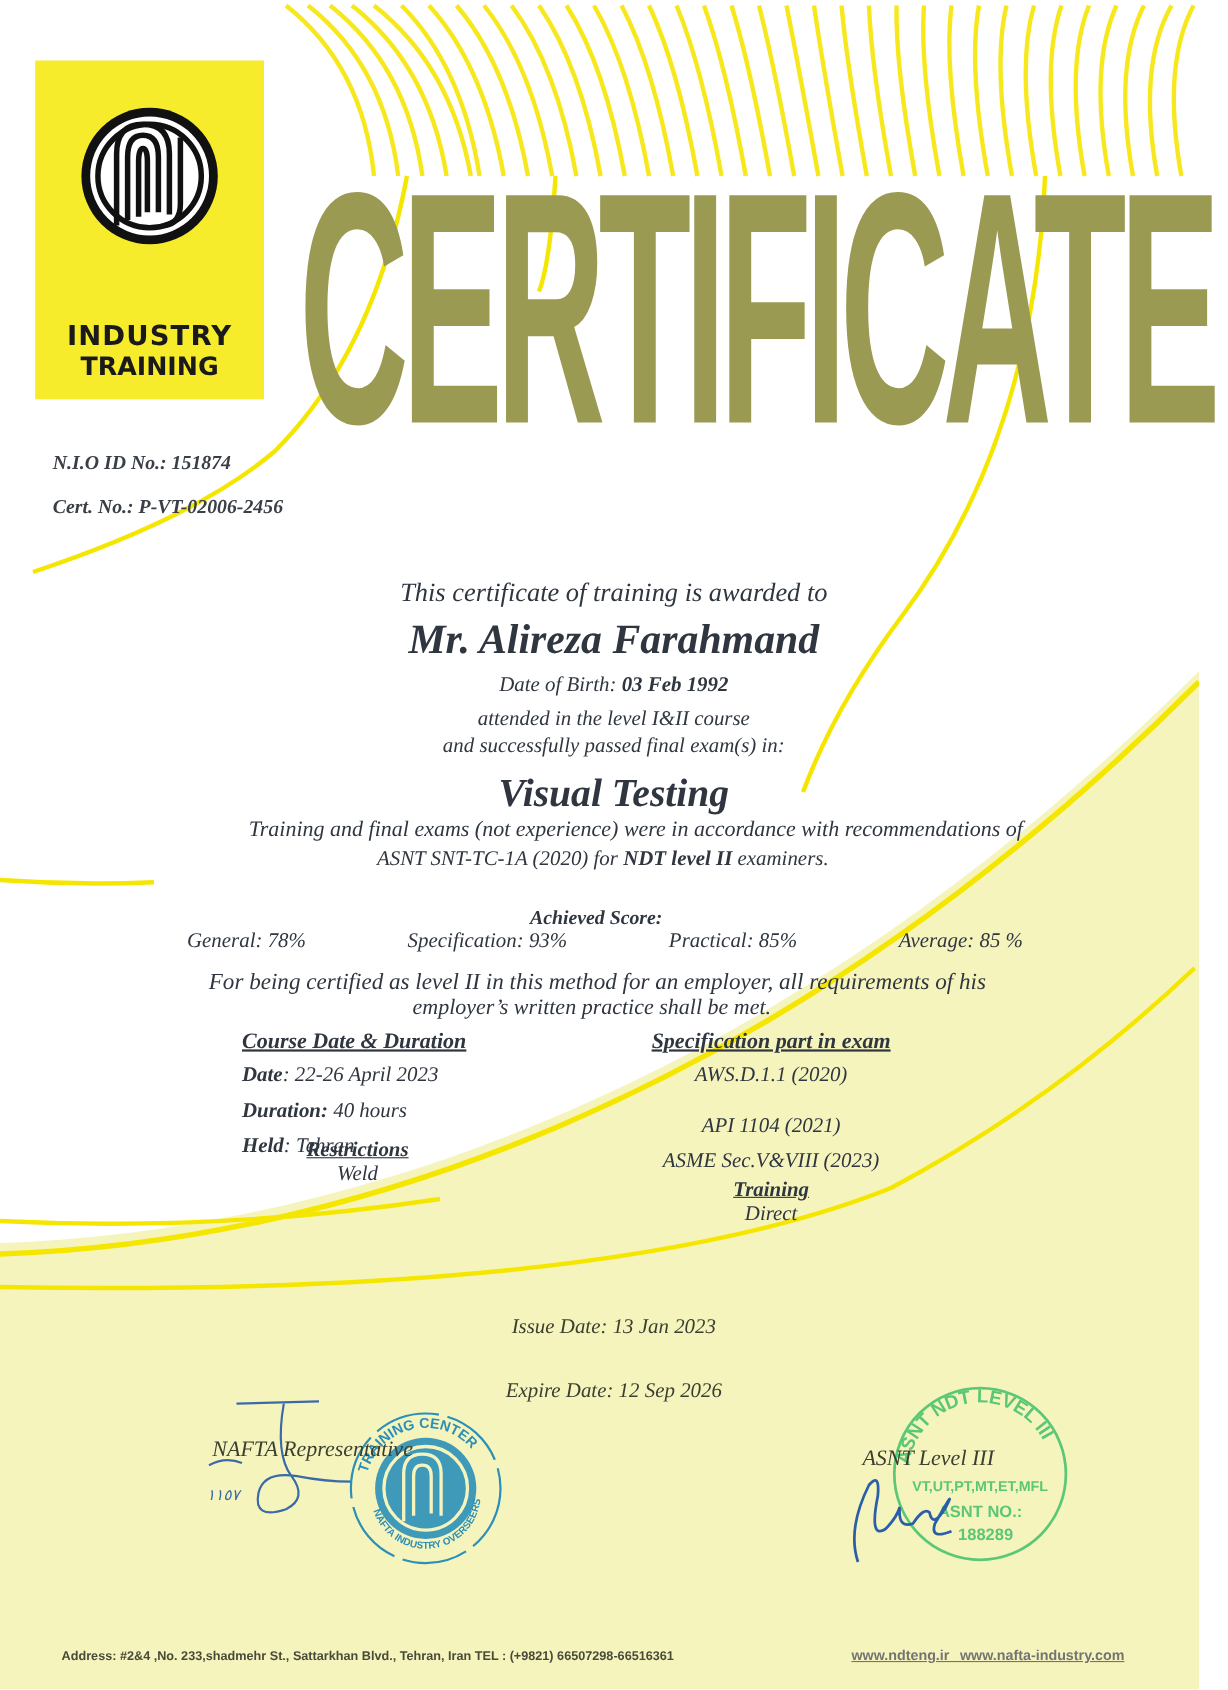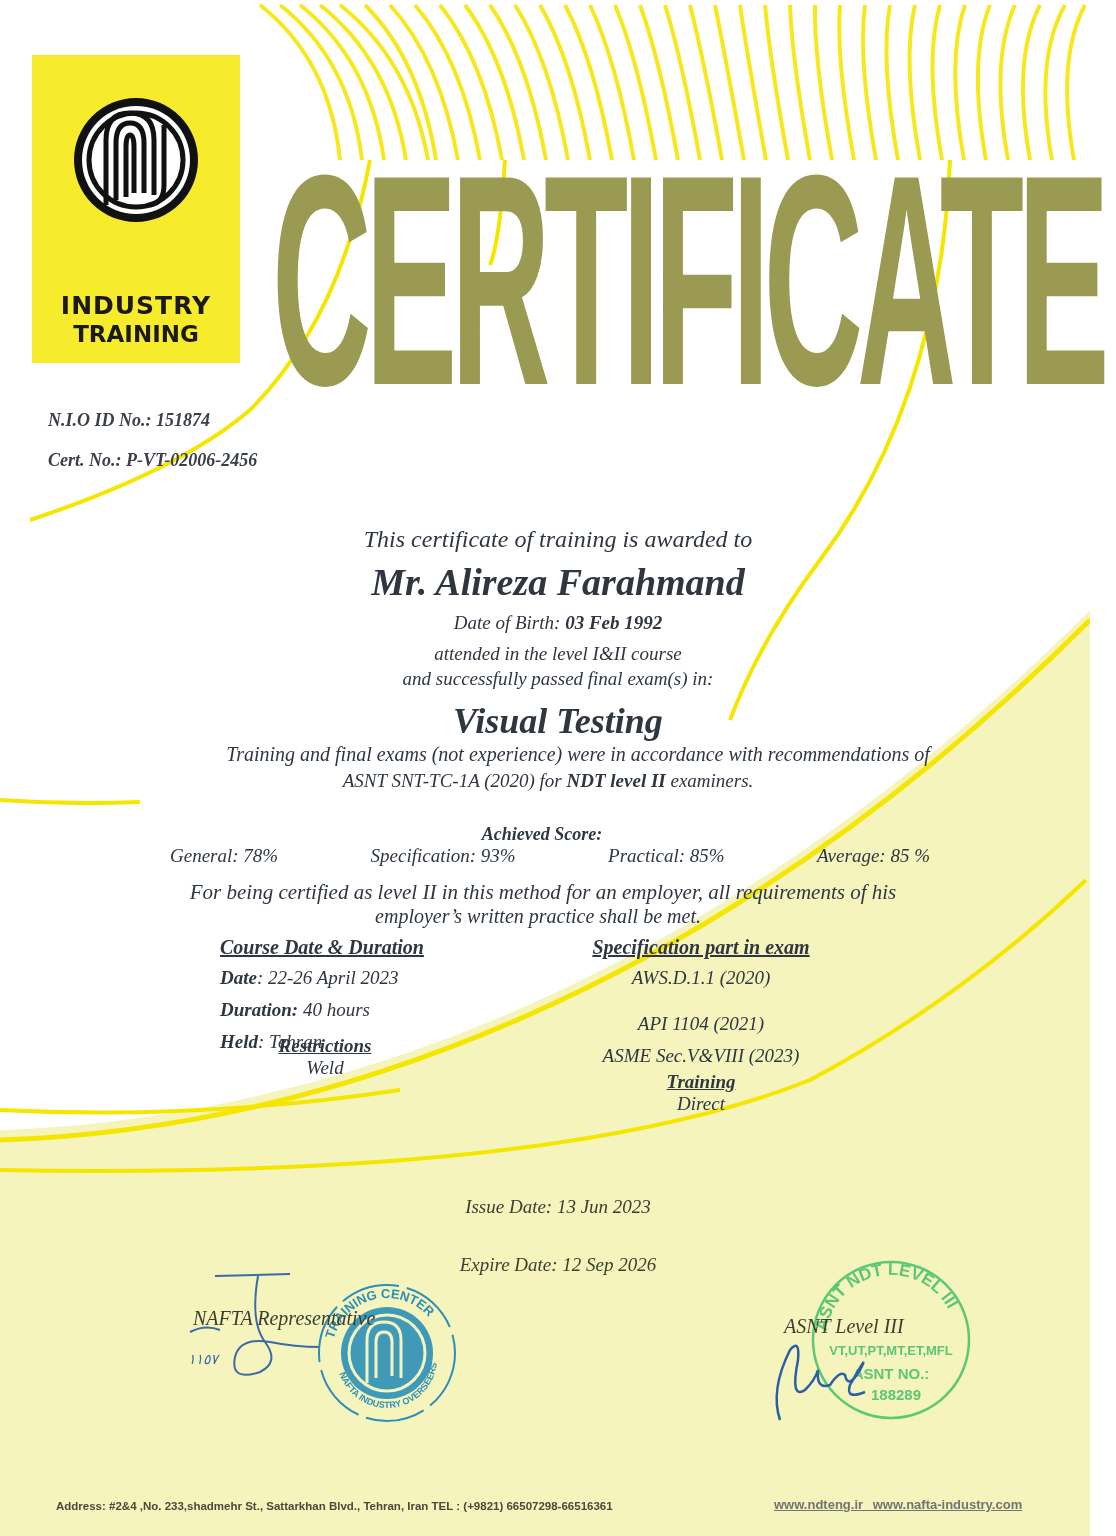--- a/index.html
+++ b/index.html
@@ -147,21 +147,21 @@
 
 <div class="col" style="left:570px; top:936px; width:262px; text-align:center;">
   <div class="hdr">Specification part in exam</div>
   <div style="margin-top:8px;">AWS.D.1.1 (2020)</div>
   <div style="margin-top:24px;">API 1104 (2021)</div>
   <div style="margin-top:10px;">ASME Sec.V&amp;VIII (2023)</div>
   <div class="hdr" style="margin-top:4px; font-size:19px;">Training</div>
   <div>Direct</div>
 </div>
 
-<div class="dates" style="top:1196px;">Issue Date: 13 Jun 2023</div>
+<div class="dates" style="top:1196px;">Issue Date: 13 Jan 2023</div>
 <div class="dates" style="top:1230px;margin-top:24px;">Expire Date: 12 Sep 2026</div>
 
 <svg style="position:absolute; left:170px; top:1262px;" width="320" height="180" viewBox="0 0 320 180">
   <path d="M45,14 L120,12" stroke="#3a6aa8" stroke-width="2" fill="none"></path>
   <path d="M88,14 Q80,60 95,80 Q110,100 90,110 Q60,120 65,95 Q70,75 100,80 Q125,85 150,85" stroke="#3a6aa8" stroke-width="2" fill="none"></path>
   <path d="M20,70 Q35,62 50,68" stroke="#3a6aa8" stroke-width="2" fill="none"></path>
   <text x="18" y="102" font-size="14" fill="#3a6aa8" font-style="italic" font-family="DejaVu Serif, serif">١١٥٧</text>
 </svg>
 <svg style="position:absolute; left:312px; top:1278px;" width="150" height="150" viewBox="0 0 150 150">
   <defs>

